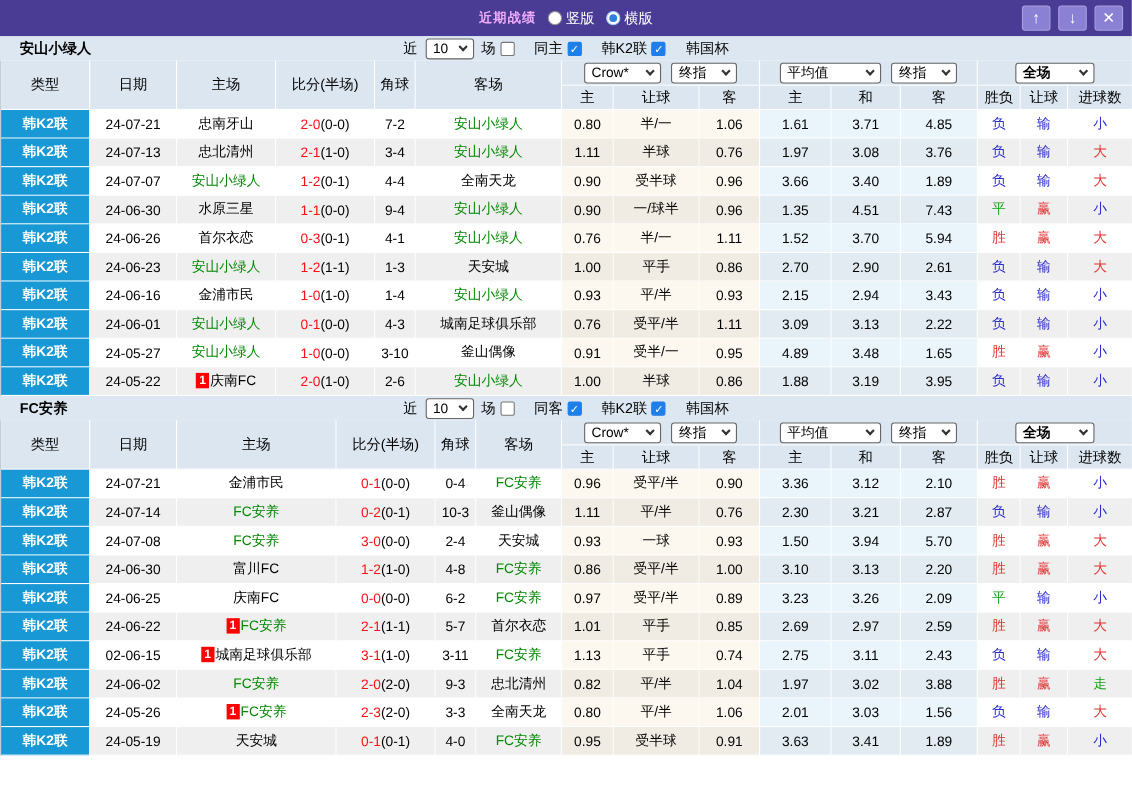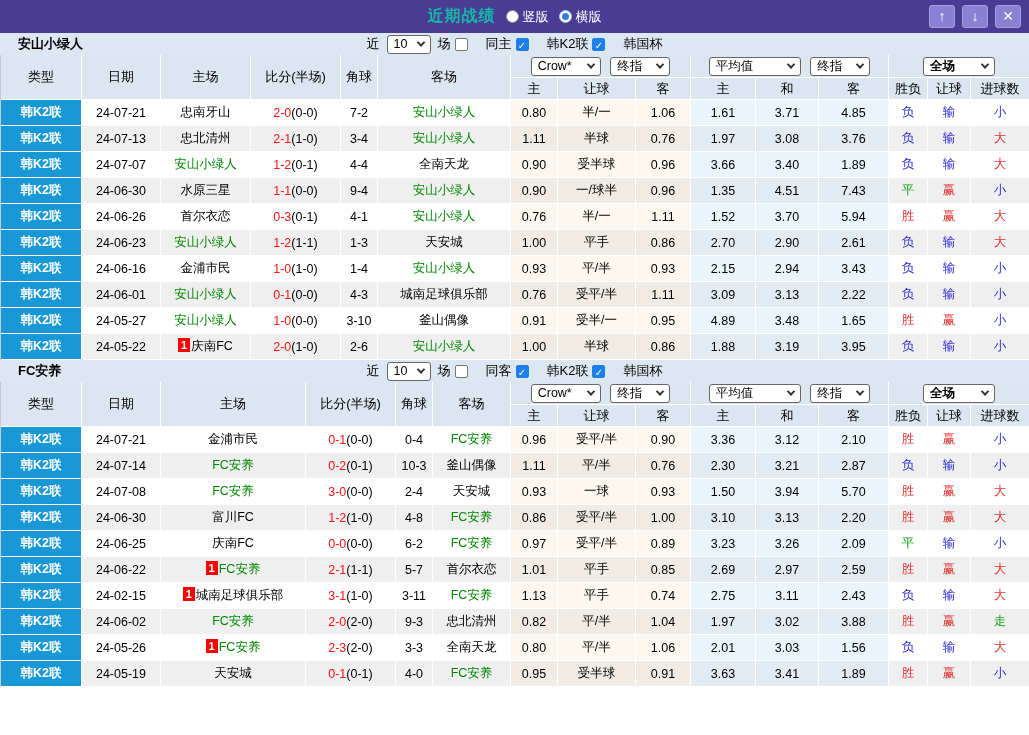--- a/index.html
+++ b/index.html
@@ -2,21 +2,21 @@
 <html><head>
 <meta charset="utf-8">
 <style>
   * { margin:0; padding:0; box-sizing:border-box; }
   body { font-family:"Liberation Sans","DejaVu Sans",sans-serif; background:#fff; }
   .app { width:1029px; height:735px; overflow:hidden; background:#fff; position:relative; }
 
   
   .titlebar { height:33px; background:#4a3c94; position:relative; display:flex; align-items:center; justify-content:center; }
   .tb-center { display:flex; align-items:center; gap:10px; }
-  .tb-title { color:#14b8a6; font-size:16px; font-weight:bold; letter-spacing:1px; }
+  .tb-title { color:#f0abfc; font-size:12px; font-weight:bold; letter-spacing:1px; }
   .radio-lab { display:inline-flex; align-items:center; gap:4px; color:#fff; font-size:13px; cursor:pointer; }
   .radio { width:13px; height:13px; border-radius:50%; background:#fff; border:1px solid #909090; position:relative; display:inline-block; }
   .radio.on { border:1px solid #9ecbff; }
   .radio.on::after { content:""; position:absolute; left:2px; top:2px; right:2px; bottom:2px; border-radius:50%; background:#2f7fe0; }
   .tb-btns { position:absolute; right:8px; top:0; height:33px; display:flex; align-items:center; gap:7px; }
   .tb-btn { width:26px; height:23px; background:#8a80d4; border:1px solid #a79ee0; border-radius:3px; color:#fff; font-weight:bold; font-size:14px; line-height:21px; text-align:center; cursor:pointer; }
 
   
   .filter-row { height:22px; background:#dde7f1; position:relative; display:flex; align-items:center; justify-content:center; font-size:13px; color:#000; }
   .team-name { position:absolute; left:18px; top:0; line-height:22px; font-weight:bold; font-size:13px; }
@@ -547,21 +547,21 @@
               <td class="cream">0.85</td>
               <td class="avgb">2.69</td>
               <td class="avgb">2.97</td>
               <td class="avgb">2.59</td>
               <td class="" style="color: rgb(224, 50, 50);">胜</td>
               <td class="" style="color: rgb(224, 50, 50);">赢</td>
               <td class="" style="color: rgb(224, 50, 50);">大</td>
             </tr>
             <tr>
               <td class="c-type">韩K2联</td>
-              <td class="">24-02-15</td>
+              <td class="">02-06-15</td>
               <td class=""><span class="badge">1</span><span>城南足球俱乐部</span></td>
               <td class=""><span class="sc-red">3-1</span><span>(1-0)</span></td>
               <td class="">3-11</td>
               <td class=""><span class="green">FC安养</span></td>
               <td class="cream">1.13</td>
               <td class="cream">平手</td>
               <td class="cream">0.74</td>
               <td class="avgb">2.75</td>
               <td class="avgb">3.11</td>
               <td class="avgb">2.43</td>

